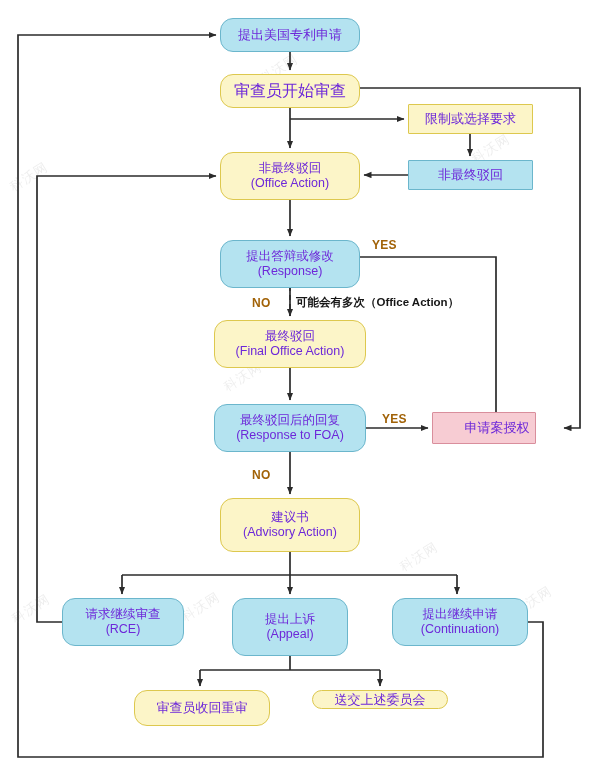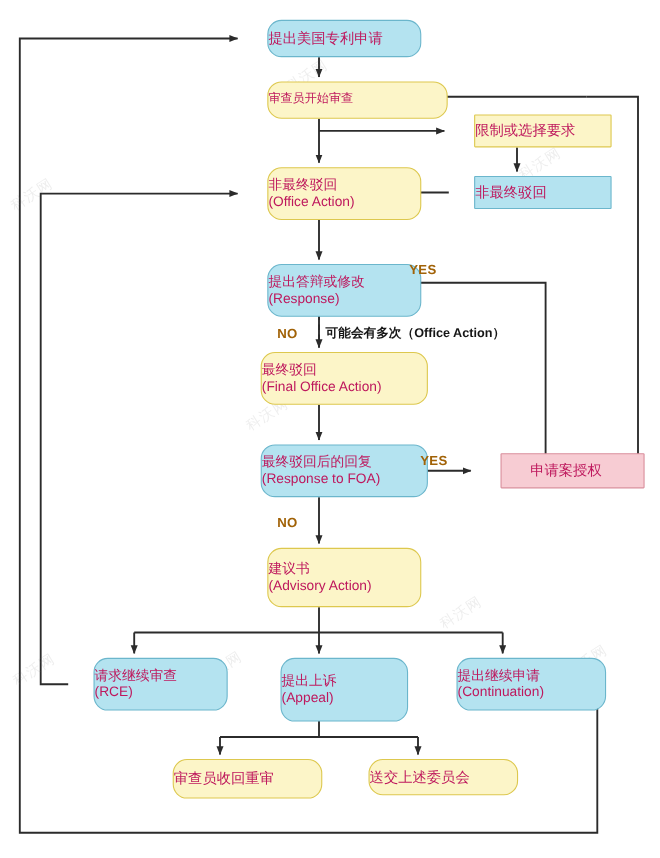--- a/index.html
+++ b/index.html
@@ -22,27 +22,26 @@
     left: 0;
     top: 0;
     width: 600px;
     height: 780px;
   }
   .node {
     position: absolute;
     box-sizing: border-box;
     display: flex;
     flex-direction: column;
-    align-items: flex-start;
+    align-items: center;
     justify-content: center;
     text-align: center;
-    color: #be185d;
+    color: #6d28d9;
     line-height: 1.22;
     z-index: 3;
-    margin-left: 23px;
   }
   .node .l1 { display: block; white-space: nowrap; }
   .node .l2 { display: block; white-space: nowrap; }
   .blue {
     background: #b4e3f0;
     border: 1px solid #6bb6cc;
   }
   .yellow {
     background: #fcf5c8;
     border: 1px solid #ddc84e;
@@ -145,21 +144,21 @@
       <span class="wm" style="left: 470px; top: 140px;">科沃网</span>
       <span class="wm" style="left: 10px; top: 600px;">科沃网</span>
       <span class="wm" style="left: 180px; top: 598px;">科沃网</span>
       <span class="wm" style="left: 512px; top: 592px;">科沃网</span>
       <span class="wm" style="left: 398px; top: 548px;">科沃网</span>
     </div>
   <div id="node-layer">
       <div class="node blue rounded" style="left: 220px; top: 18px; width: 140px; height: 34px; font-size: 13px;">
         <span class="l1">提出美国专利申请</span>
       </div>
-      <div class="node yellow rounded" style="left: 220px; top: 74px; width: 164px; height: 34px; font-size: 11px;">
+      <div class="node yellow rounded" style="left: 220px; top: 74px; width: 140px; height: 34px; font-size: 16px;">
         <span class="l1">审查员开始审查</span>
       </div>
       <div class="node yellow sharp" style="left: 408px; top: 104px; width: 125px; height: 30px; font-size: 13px;">
         <span class="l1">限制或选择要求</span>
       </div>
       <div class="node blue sharp" style="left: 408px; top: 160px; width: 125px; height: 30px; font-size: 13px;">
         <span class="l1">非最终驳回</span>
       </div>
       <div class="node yellow rounded" style="left: 220px; top: 152px; width: 140px; height: 48px; font-size: 12.5px;">
         <span class="l1">非最终驳回</span>
@@ -170,21 +169,21 @@
         <span class="l2">(Response)</span>
       </div>
       <div class="node yellow rounded" style="left: 214px; top: 320px; width: 152px; height: 48px; font-size: 12.5px;">
         <span class="l1">最终驳回</span>
         <span class="l2">(Final Office Action)</span>
       </div>
       <div class="node blue rounded" style="left: 214px; top: 404px; width: 152px; height: 48px; font-size: 12.5px;">
         <span class="l1">最终驳回后的回复</span>
         <span class="l2">(Response to FOA)</span>
       </div>
-      <div class="node pink sharp" style="left: 432px; top: 412px; width: 131px; height: 32px; font-size: 13px; padding-left: 26px;">
+      <div class="node pink sharp" style="left: 432px; top: 412px; width: 104px; height: 32px; font-size: 13px; padding-left: 26px;">
         <span class="l1">申请案授权</span>
       </div>
       <div class="node yellow rounded" style="left: 220px; top: 498px; width: 140px; height: 54px; font-size: 12.5px;">
         <span class="l1">建议书</span>
         <span class="l2">(Advisory Action)</span>
       </div>
       <div class="node blue rounded" style="left: 62px; top: 598px; width: 122px; height: 48px; font-size: 12.5px;">
         <span class="l1">请求继续审查</span>
         <span class="l2">(RCE)</span>
       </div>
@@ -192,21 +191,21 @@
         <span class="l1">提出上诉</span>
         <span class="l2">(Appeal)</span>
       </div>
       <div class="node blue rounded" style="left: 392px; top: 598px; width: 136px; height: 48px; font-size: 12.5px;">
         <span class="l1">提出继续申请</span>
         <span class="l2">(Continuation)</span>
       </div>
       <div class="node yellow rounded" style="left: 134px; top: 690px; width: 136px; height: 36px; font-size: 13px;">
         <span class="l1">审查员收回重审</span>
       </div>
-      <div class="node yellow rounded" style="left: 312px; top: 690px; width: 136px; height: 33px; font-size: 13px;">
+      <div class="node yellow rounded" style="left: 312px; top: 690px; width: 136px; height: 19px; font-size: 13px;">
         <span class="l1">送交上述委员会</span>
       </div>
     </div>
   <div id="label-layer">
       <span class="edge-label" style="left: 372px; top: 238px;">YES</span>
       <span class="edge-label" style="left: 252px; top: 296px;">NO</span>
       <span class="edge-label" style="left: 382px; top: 412px;">YES</span>
       <span class="edge-label" style="left: 252px; top: 468px;">NO</span>
       <span class="note-label" style="left: 296px; top: 295px;">可能会有多次（Office Action）</span>
     </div>

